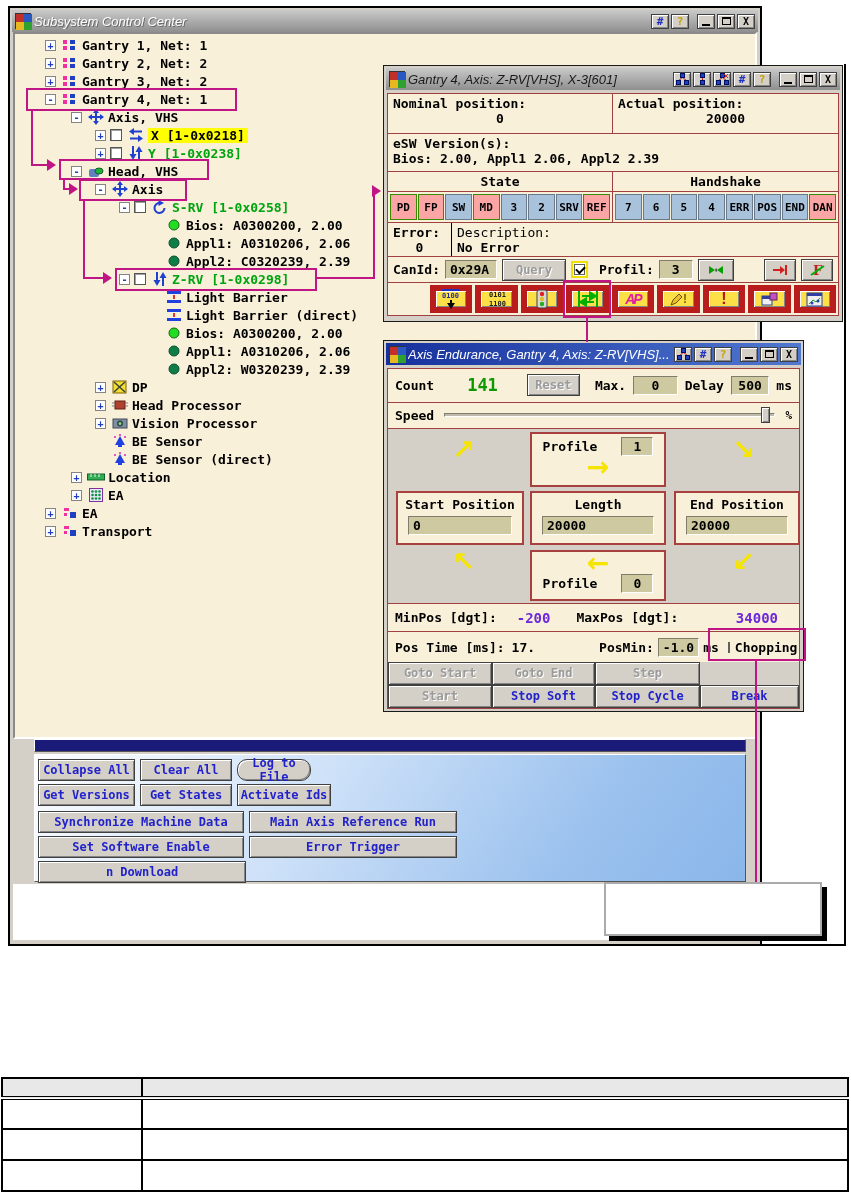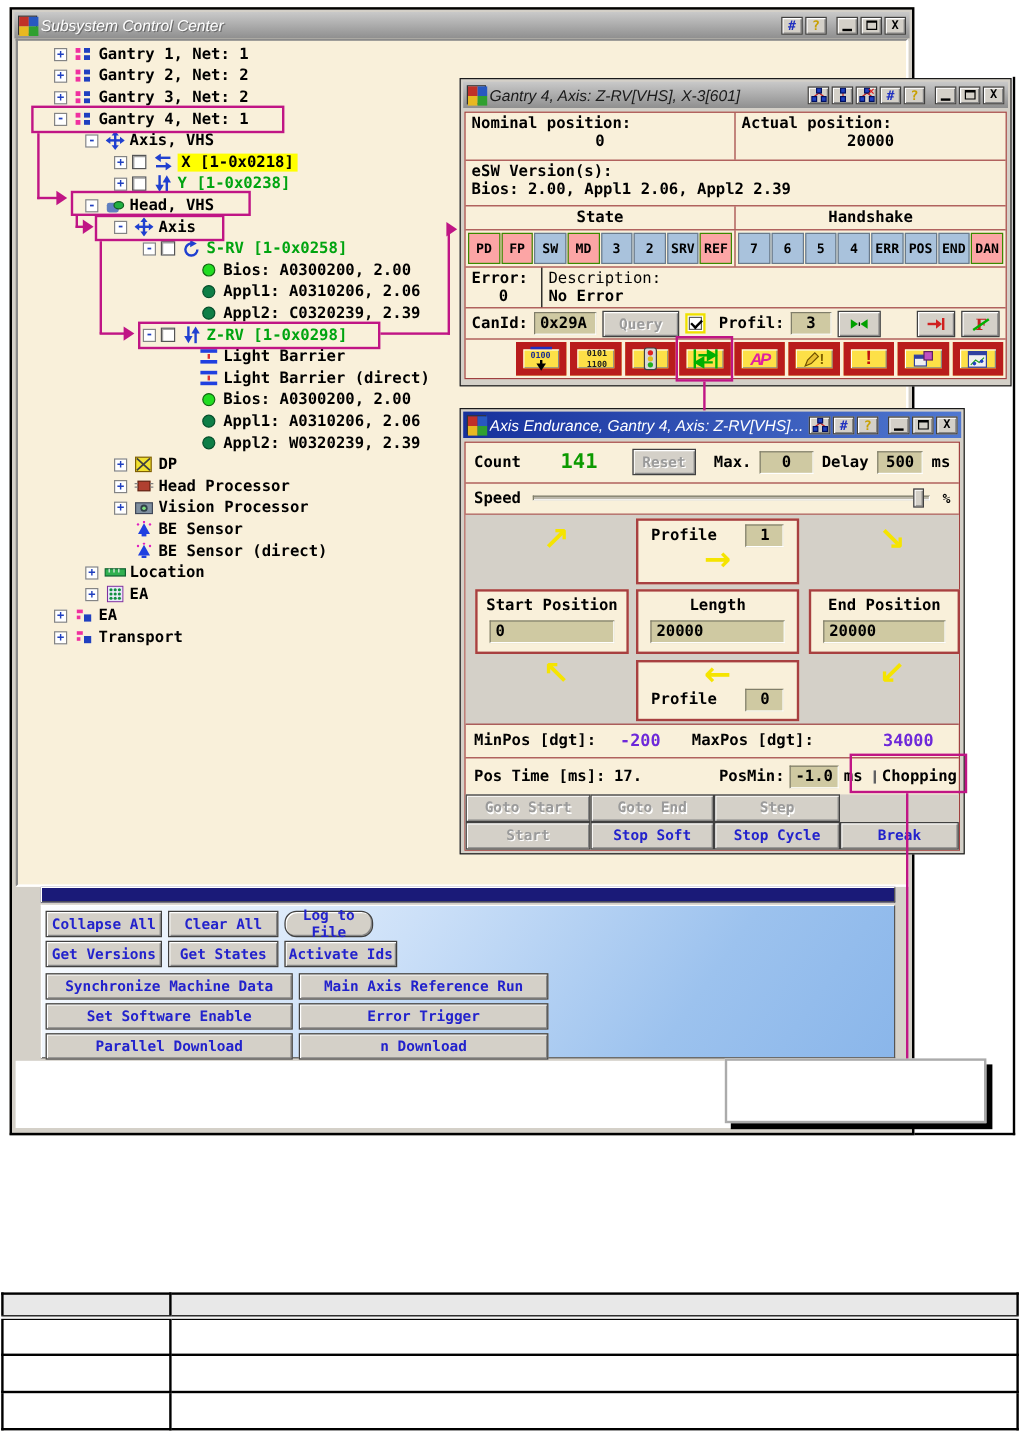--- a/index.html
+++ b/index.html
@@ -533,21 +533,20 @@
         </div>
       <div class="btnrow" id="footer-row3" style="top:56px;">
           <button class="btn" style="width: 206px;">Synchronize Machine Data</button>
           <button class="btn" style="width: 208px;">Main Axis Reference Run</button>
         </div>
       <div class="btnrow" id="footer-row4" style="top:81px;">
           <button class="btn" style="width: 206px;">Set Software Enable</button>
           <button class="btn" style="width: 208px;">Error Trigger</button>
         </div>
       <div class="btnrow" id="footer-row5" style="top:106px;">
-          <button class="btn" style="width: 206px;">Parallel Download</button>
           <button class="btn" style="width: 208px;">n Download</button>
         </div>
     </div>
   </div>
 
   <div class="window" id="win-gantry">
     <div class="titlebar gray">
       <span class="appicon">
           <i></i>
           <i></i>

